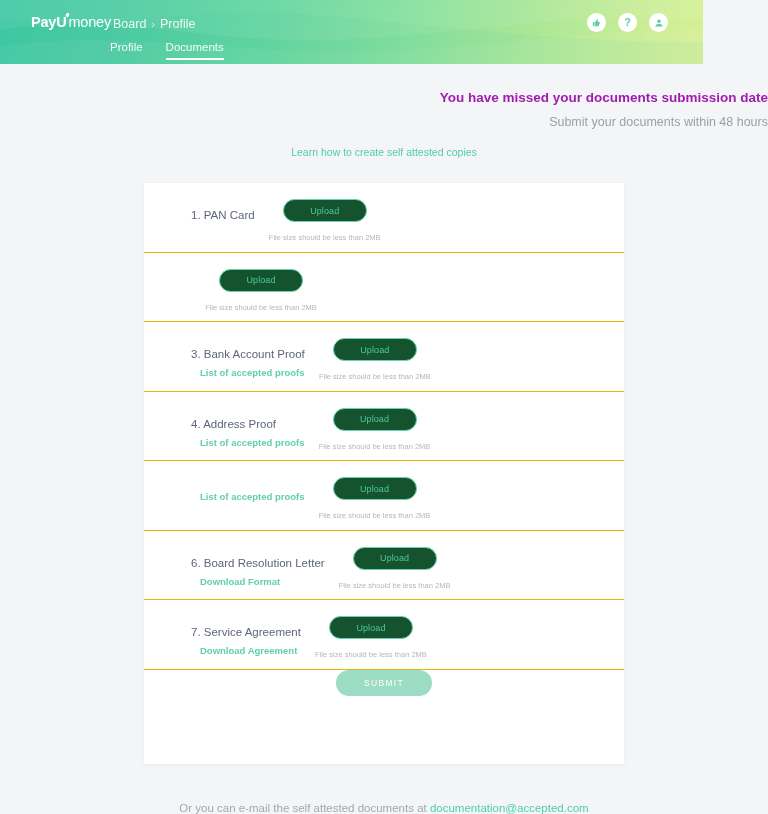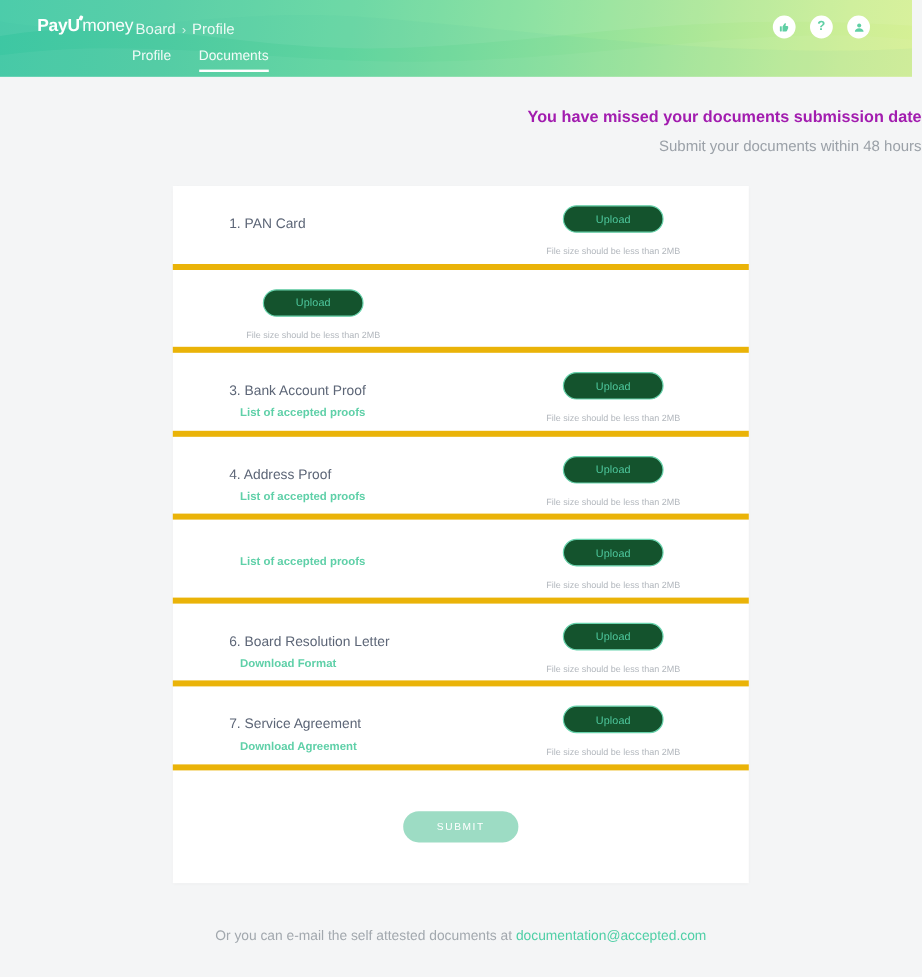--- a/index.html
+++ b/index.html
@@ -13,21 +13,21 @@
   body {
     font-family: "Liberation Sans", sans-serif;
     background: #f4f5f6;
     color: #6b7280;
     -webkit-font-smoothing: antialiased;
   }
 
   
   .header {
     position: relative;
-    width: 760px;
+    width: 703px;
     height: 64px;
     background: linear-gradient(100deg,
         #3fc9a4 0%,
         #4ecca2 18%,
         #63d6a0 38%,
         #86e09c 58%,
         #b0e897 78%,
         #ccee96 92%,
         #d6f095 100%);
     overflow: hidden;
@@ -172,24 +172,23 @@
   .card {
     width: 480px;
     margin: 24px auto 0;
     background: #ffffff;
     box-shadow: 0 1px 3px rgba(0,0,0,0.05);
   }
 
   .doc-row {
     display: flex;
     align-items: flex-start;
-    justify-content: space-between;
     height: 69.5px;
     padding: 0 43px 0 47px;
-    border-bottom: 5px solid #eab308;
+    border-bottom: 1px solid #eab308;
   }
   .doc-row .left { padding-top: 25px; }
   .doc-title {
     font-size: 11.5px;
     color: #5d6677;
     line-height: 15px;
     white-space: nowrap;
   }
   .doc-sub {
     font-size: 9.5px;
@@ -228,21 +227,21 @@
     font-size: 7.5px;
     color: #b2b7bd;
     margin-top: 11px;
     line-height: 10px;
     white-space: nowrap;
   }
 
   .submit-area {
     height: 94px;
     display: flex;
-    align-items: center;
+    align-items: flex-start;
     justify-content: center;
   }
   .submit-btn {
     width: 96px;
     height: 26px;
     border: none;
     border-radius: 13px;
     background: #9ddcc4;
     color: #ffffff;
     font-family: "Liberation Sans", sans-serif;
@@ -314,20 +313,21 @@
         </svg>
       </div>
     </div>
   </div>
 </div>
 
 <div class="page">
 
   <div class="headline">You have missed your documents submission date</div>
   <div class="subline">Submit your documents within 48 hours</div>
+  <a class="learn-link">Learn how to create self attested copies</a>
 
   <div class="card">
 
     <div class="doc-row">
       <div class="left">
         <div class="doc-title">1. PAN Card</div>
       </div>
       <div class="right">
         <button class="upload-btn">Upload</button>
         <div class="file-note">File size should be less than 2MB</div>

